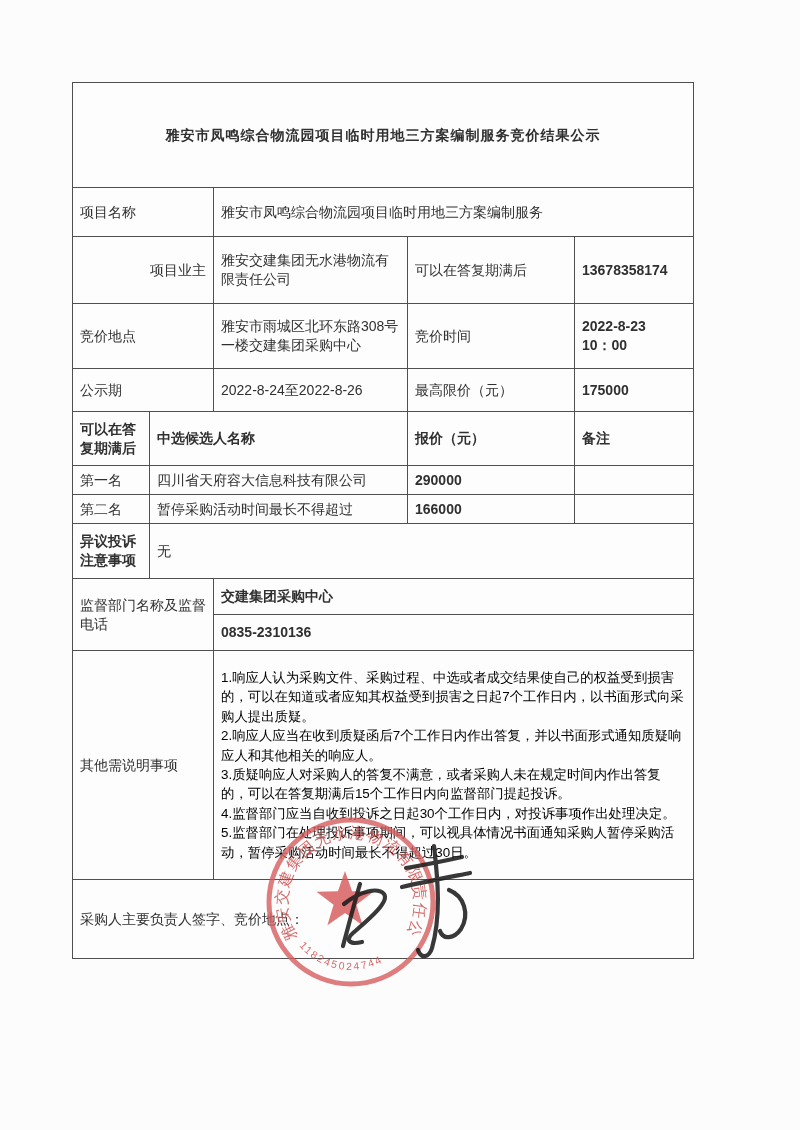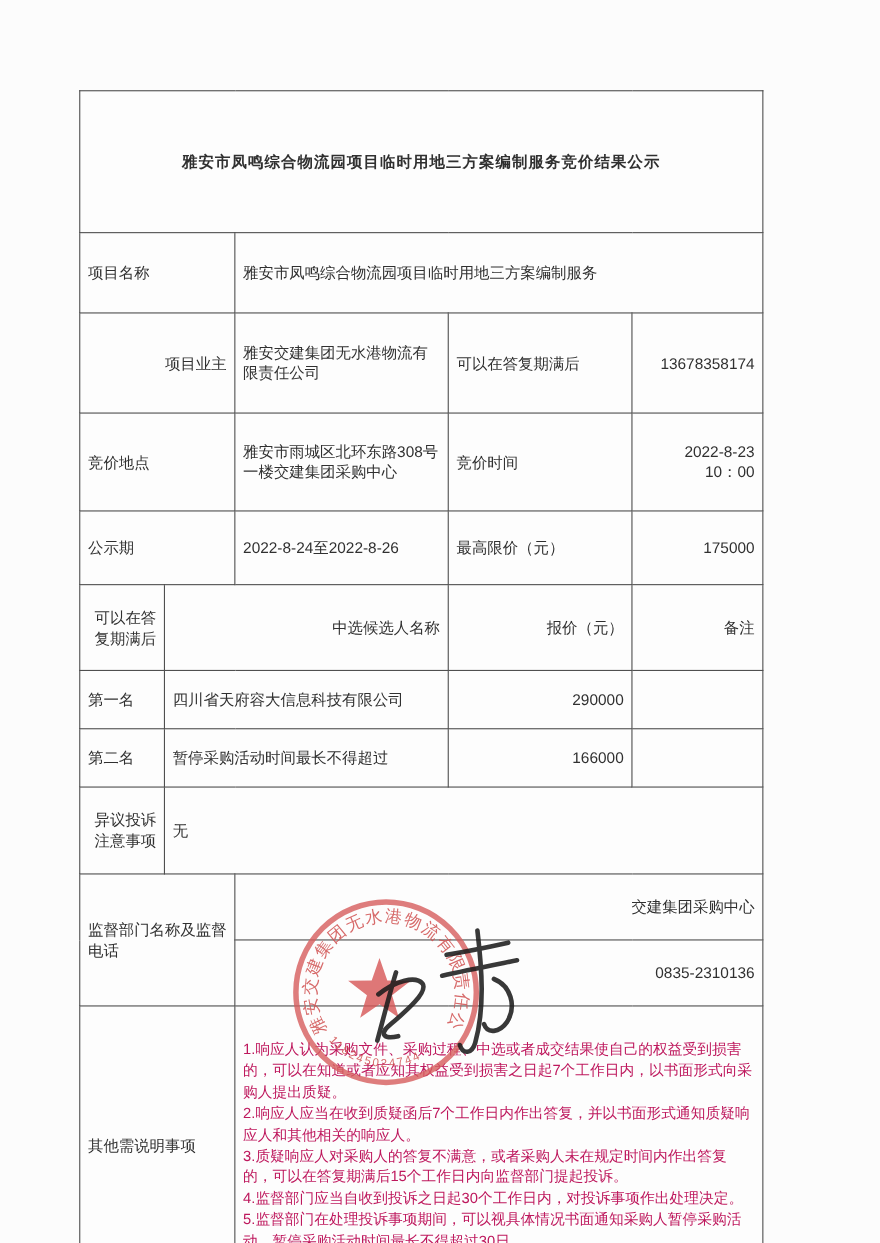--- a/index.html
+++ b/index.html
@@ -16,42 +16,42 @@
     border-collapse:collapse;
     table-layout:fixed;
     position:absolute;
     left:72px;top:82px;
     width:621px;
     background:#fdfdfd;
   }
   table.doc td{
     border:1.6px solid #4f4f4f;
     font-size:14px;
-    padding:14px 7px;
+    padding:2px 7px;
     vertical-align:middle;
     color:#303030;
     line-height:1.35;
     word-break:break-all;
   }
   td.title-cell{
     height:100px;
     font-size:23px;
     font-weight:bold;
     text-align:center;
     letter-spacing:1px;
     line-height:1.55;
     padding:6px 14px;
     color:#262626;
   }
-  td.c{text-align:right;}
+  td.c{text-align:left;font-weight:bold;}
   .h48{height:44px;} .h66{height:62px;text-align:right;} .h64{height:60px;} .h42{height:38px;}
   .h53{height:49px;} .h28{height:24px;} .h54{height:50px;} .h35{height:31px;}
   .h228{height:224px;} .h78{height:74px;}
   td.notice-cell{vertical-align:middle;padding:6px 8px;}
-  .notice-line{font-size:13.4px;line-height:1.45;color:#be185d;}
+  .notice-line{font-size:13.4px;line-height:1.45;color:#000000;}
   .stamp-wrap{
     position:absolute;left:248px;top:796px;width:244px;height:228px;
     pointer-events:none;z-index:5;
   }
   .stamp-wrap svg{width:100%;height:100%;}
   .seal-stroke{stroke:#d65c5c;fill:none;opacity:.8;}
   .seal-fill{fill:#d65555;opacity:.8;}
   .seal-text{fill:#d05050;opacity:.85;font-family:"Liberation Sans",sans-serif;}
   .sig-stroke{stroke:#1d1d1d;fill:none;stroke-linecap:round;stroke-linejoin:round;opacity:.88;}
 </style>

